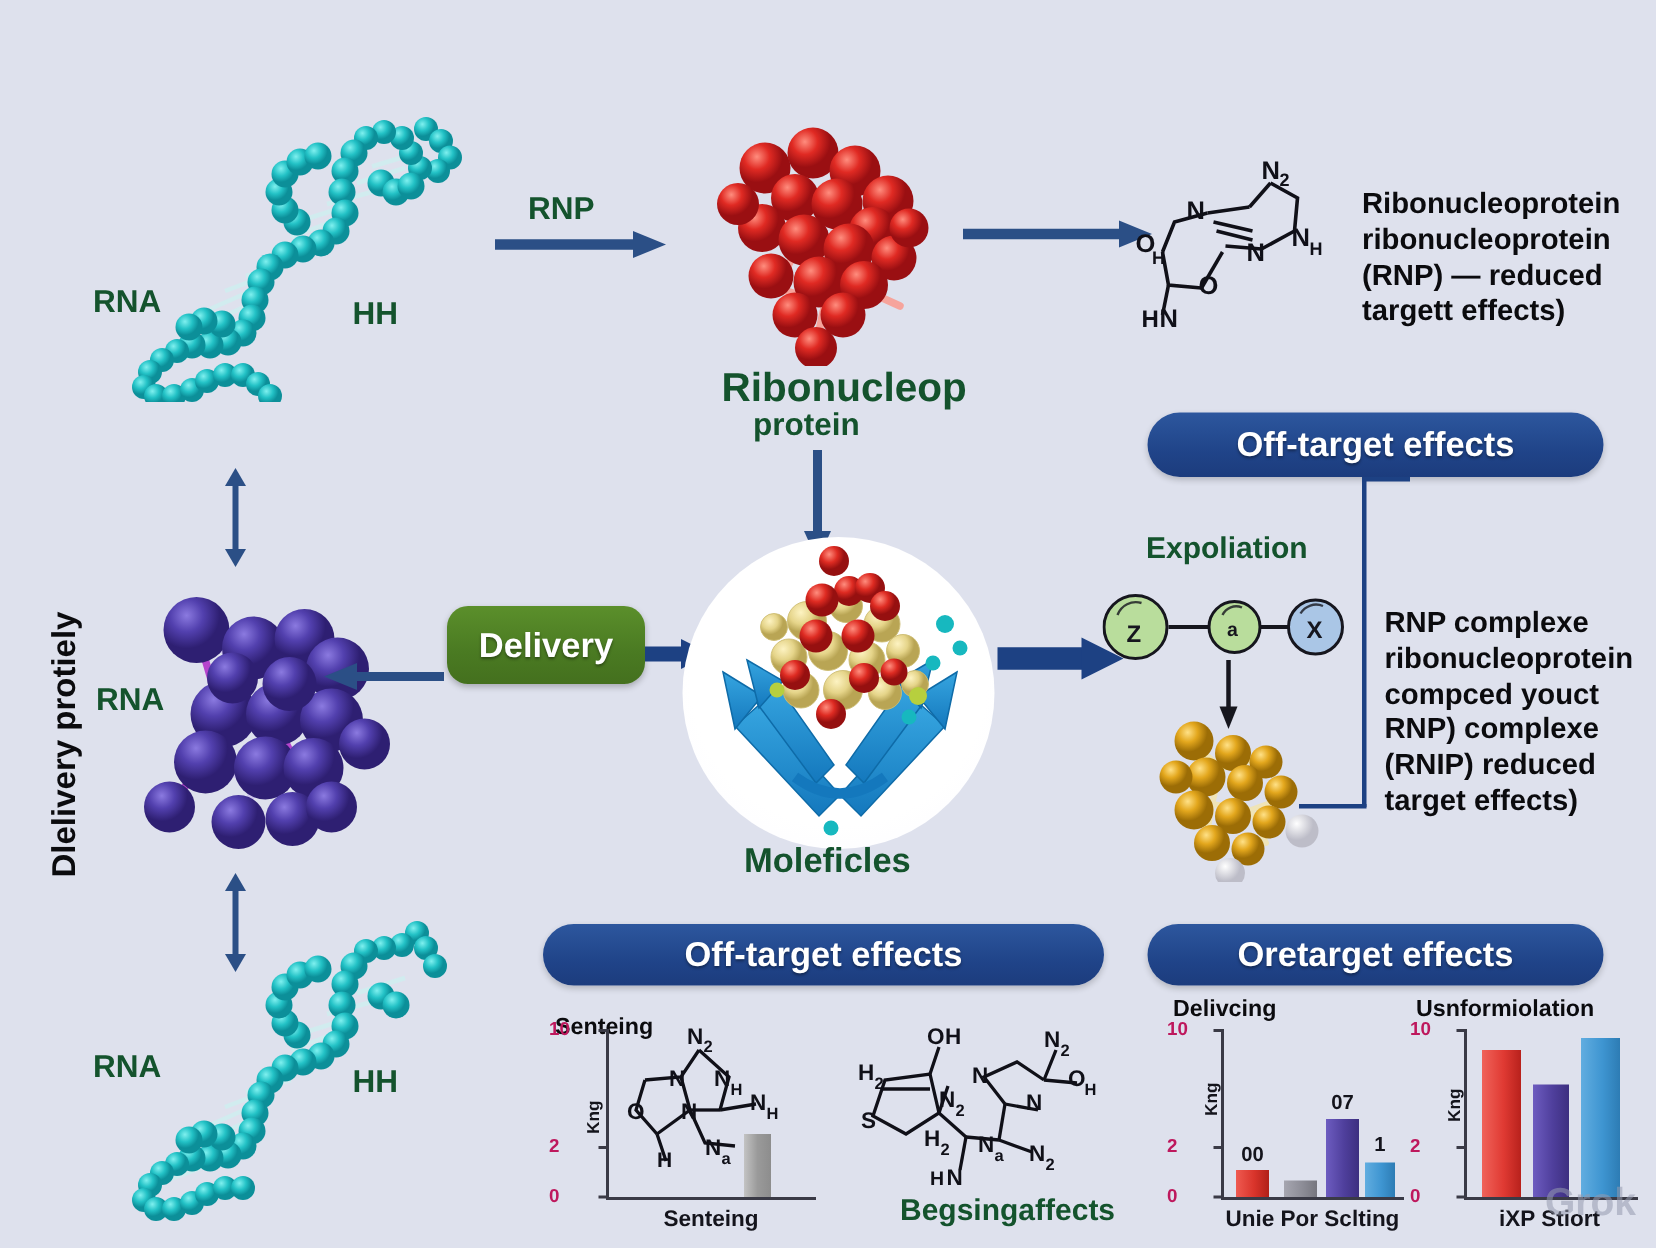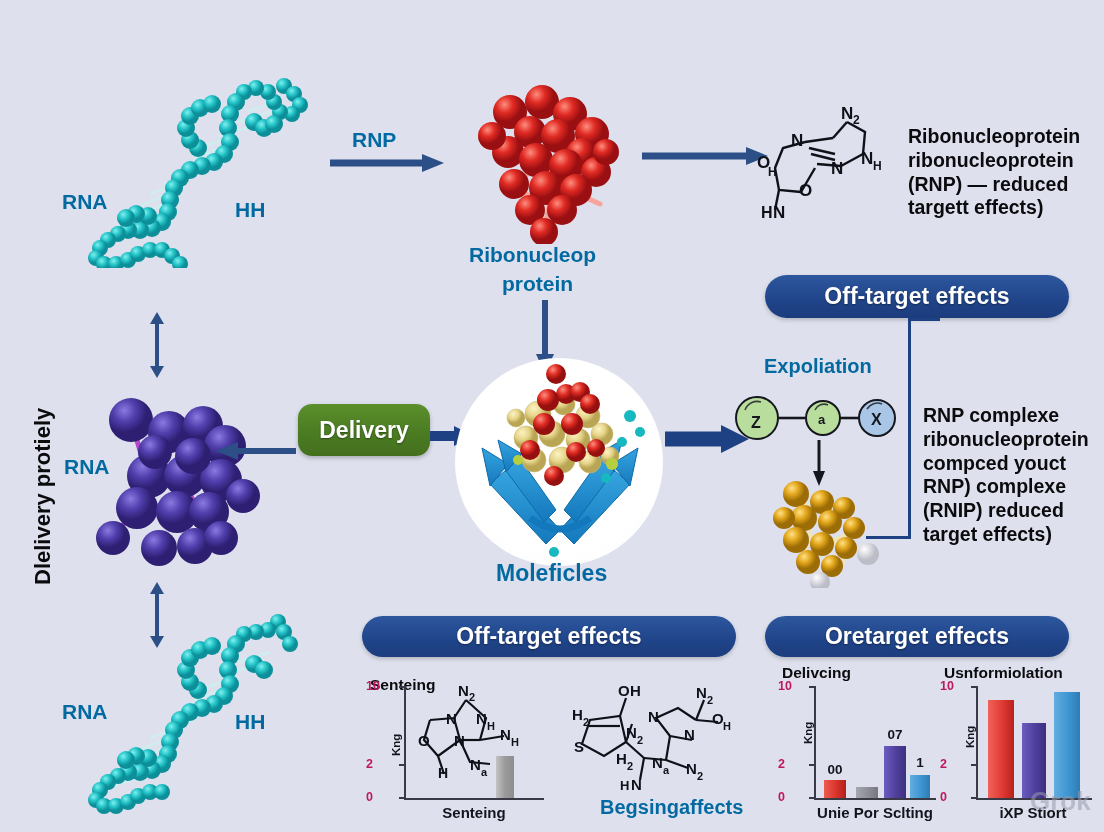--- a/index.html
+++ b/index.html
@@ -17,21 +17,21 @@
     background:linear-gradient(180deg,#2a5298 0%,#21498c 45%,#1d4183 100%);
     display:flex;align-items:center;justify-content:center;
     box-shadow:0 2px 3px rgba(0,0,0,.25);
   }
   .titlebar .t{
     color:#ffffff;font-size:26.5px;font-weight:bold;letter-spacing:.1px;
     text-shadow:0 1px 2px rgba(0,0,0,.45);white-space:nowrap;
   }
 
   
-  .lbl{position:absolute;color:#0369a1;font-weight:bold;white-space:nowrap;}
+  .lbl{position:absolute;color:#14532d;font-weight:bold;white-space:nowrap;}
   .lbl.blk{font-size:21px;}
   .blocktext{
     position:absolute;color:#0b0b0e;font-weight:bold;font-size:19.5px;
     line-height:1.22;
   }
 
   
   .vtext{
     position:absolute;color:#0b0b0e;font-weight:bold;font-size:22px;
     transform-origin:0 0;transform:rotate(-90deg);white-space:nowrap;
@@ -345,21 +345,21 @@
         <circle cx="44" cy="100" r="15"></circle>
       <circle cx="76" cy="104" r="17"></circle>
         <circle cx="106" cy="106" r="16"></circle>
         <circle cx="60" cy="126" r="15"></circle>
       <circle cx="92" cy="126" r="15"></circle>
         <circle cx="74" cy="148" r="14"></circle>
         <circle cx="22" cy="52" r="14"></circle>
       <circle cx="136" cy="68" r="13"></circle>
     </g>
   </svg>
-  <div class="lbl" style="left:469px;top:243px;font-size:21px;">Ribonucleop</div>
+  <div class="lbl" style="left:481px;top:243px;font-size:27px;">Ribonucleop</div>
   <div class="lbl" style="left:502px;top:272px;font-size:21px;">protein</div>
 
   <svg class="arrow-v" style="left:533px;top:300px;" width="24" height="75">
     <line x1="12" y1="0" x2="12" y2="58" stroke="#2b4f86" stroke-width="6"></line>
     <polygon points="12,74 3,54 21,54" fill="#2b4f86"></polygon>
   </svg>
 
   <svg class="arrow-h" style="left:640px;top:145px;" width="130" height="22">
     <line x1="2" y1="11" x2="108" y2="11" stroke="#2b4f86" stroke-width="7"></line>
     <polygon points="128,11 106,2 106,20" fill="#2b4f86"></polygon>

